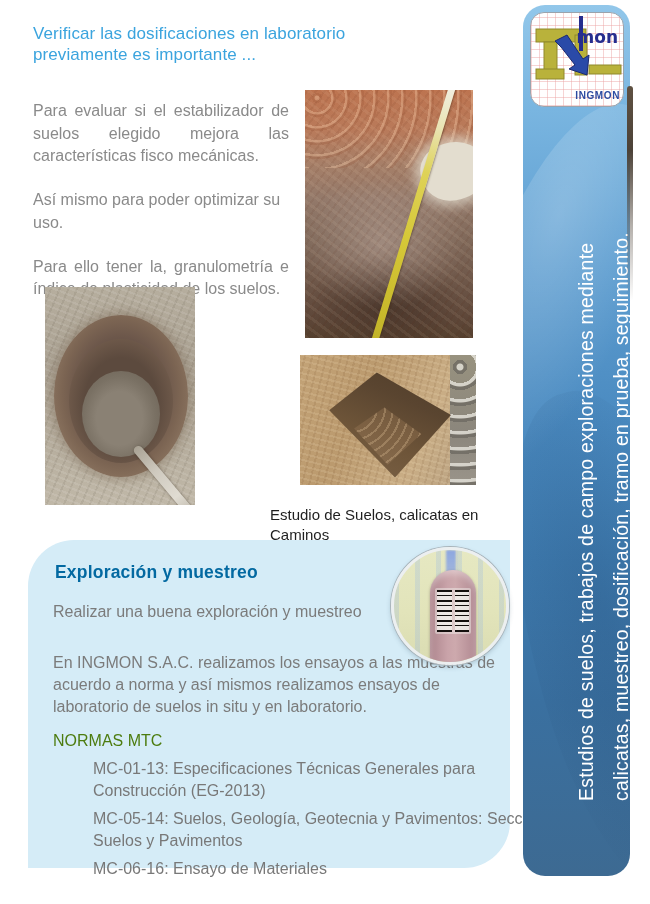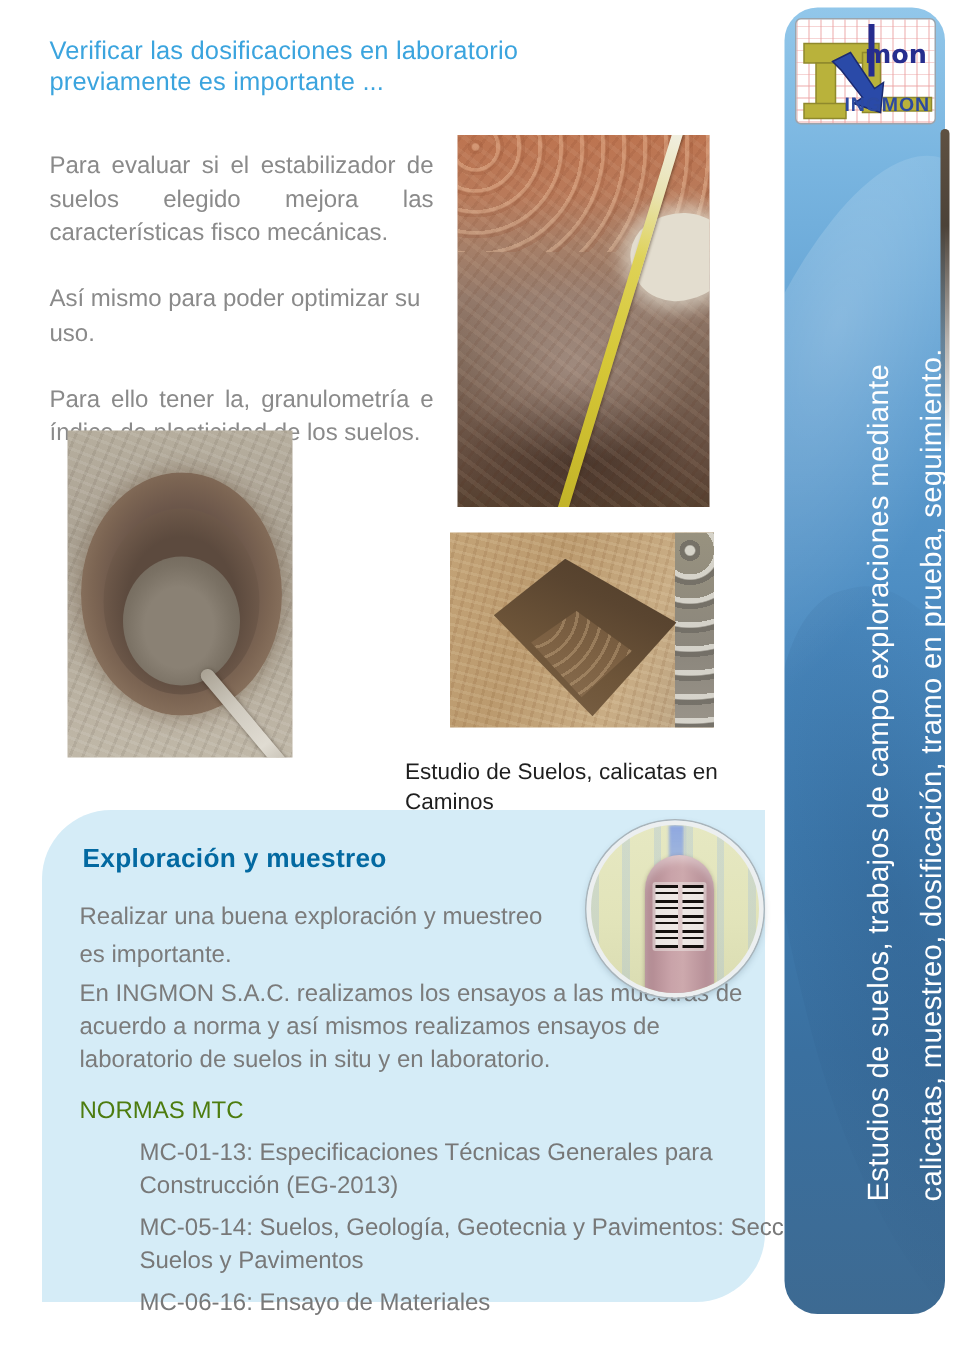--- a/index.html
+++ b/index.html
@@ -101,27 +101,27 @@
     background:repeating-linear-gradient(180deg,#15100e 0 2px, rgba(245,245,240,0.7) 2px 5px, #15100e 5px 6px, rgba(245,245,240,0.7) 6px 10px); }
 
   
   .sidebar { position:absolute; left:523px; top:5px; width:107px; height:871px; border-radius:22px; overflow:hidden;
     background:linear-gradient(180deg,#92c7ea 0%, #79b5e0 12%, #5d9dd0 30%, #4a8ac0 48%, #3f7cb0 64%, #3a70a0 80%, #3d6a92 100%); }
   .sidebar .wave1 { position:absolute; left:-40px; top:90px; width:160px; height:420px; border-radius:50%;
     background:radial-gradient(ellipse at 30% 30%, rgba(255,255,255,0.22), rgba(255,255,255,0) 65%); transform:rotate(18deg); }
   .sidebar .wave2 { position:absolute; left:10px; top:380px; width:190px; height:520px; border-radius:48%;
     background:radial-gradient(ellipse at 40% 40%, rgba(20,50,90,0.18), rgba(20,50,90,0) 70%); transform:rotate(-14deg); }
 
-  .logo-box { position:absolute; left:7px; top:7px; width:94px; height:71px; background:#ffffff; border:1px solid #9aa4ad; border-radius:4px; overflow:hidden;
+  .logo-box { position:absolute; left:7px; top:7px; width:94px; height:95px; background:#ffffff; border:1px solid #9aa4ad; border-radius:14px; overflow:hidden;
     background-image:
       repeating-linear-gradient(0deg, rgba(235,160,160,0.45) 0 1px, rgba(0,0,0,0) 1px 8px),
       repeating-linear-gradient(90deg, rgba(235,160,160,0.45) 0 1px, rgba(0,0,0,0) 1px 8px); }
   .logo-box svg { position:absolute; left:0; top:0; }
   .logo-mon { position:absolute; right:5px; top:14px; color:#262d8e; font-size:17px; font-weight:bold; font-family:"DejaVu Sans",sans-serif; }
-  .logo-ingmon { position:absolute; right:3px; bottom:5px; color:#2c4aa0; font-size:13px; font-weight:bold; letter-spacing:0.6px; }
+  .logo-ingmon { position:absolute; right:3px; bottom:5px; color:#2c4aa0; font-size:10px; font-weight:bold; letter-spacing:0.6px; }
 
   .sidebar-text { position:absolute; left:-270px; top:408px; width:704px; height:72px; transform:rotate(-90deg); color:#ffffff;
     font-size:19.5px; line-height:35px; letter-spacing:0.2px; text-align:left; font-weight:400; }
   .sidebar-text span { display:block; white-space:nowrap; }
 
   
   .dark-strip { position:absolute; left:627px; top:86px; width:6px; height:215px;
     background:linear-gradient(180deg,#5f5142 0%, #4c4238 30%, rgba(90,80,70,0.45) 65%, rgba(90,80,70,0) 100%); border-radius:3px; }
 </style>
 </head>
@@ -163,21 +163,20 @@
   </div>
 
   <div class="caption">
     <span>Estudio de Suelos, calicatas en Caminos</span>
     <span>Vecinales</span>
   </div>
 
   <div class="info-box">
     <div class="heading">Exploración y muestreo</div>
     <div class="p1">Realizar una buena exploración y muestreo</div>
-    <div class="p2">es importante.</div>
     <div class="p3">En INGMON S.A.C. realizamos los ensayos a las muestras de acuerdo a norma y así mismos realizamos ensayos de laboratorio de suelos in situ y en laboratorio.</div>
     <div class="normas-title">NORMAS MTC</div>
     <div class="normas">
       <div>MC-01-13: Especificaciones Técnicas Generales para Construcción (EG-2013)</div>
       <div>MC-05-14: Suelos, Geología, Geotecnia y Pavimentos: Sección Suelos y Pavimentos</div>
       <div>MC-06-16: Ensayo de Materiales</div>
     </div>
   </div>
 
   <div class="scan-circle">

